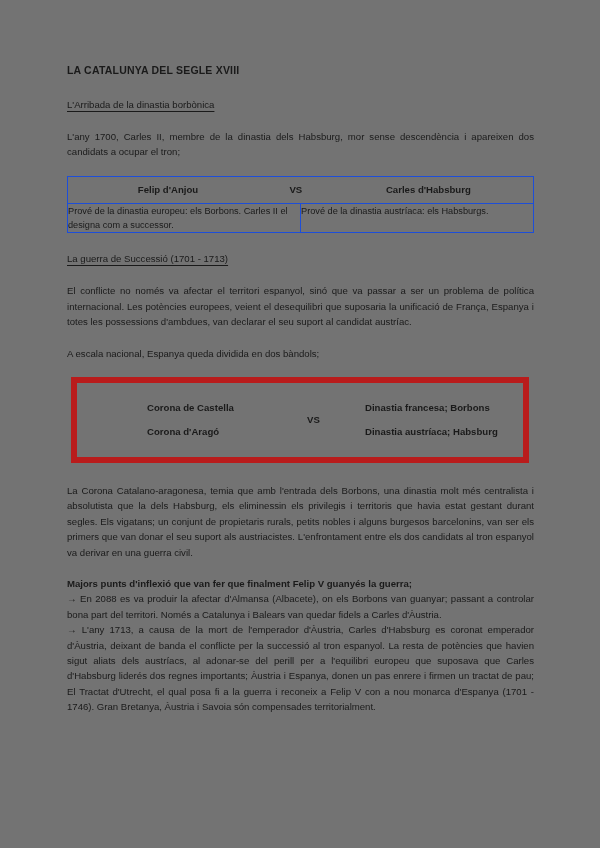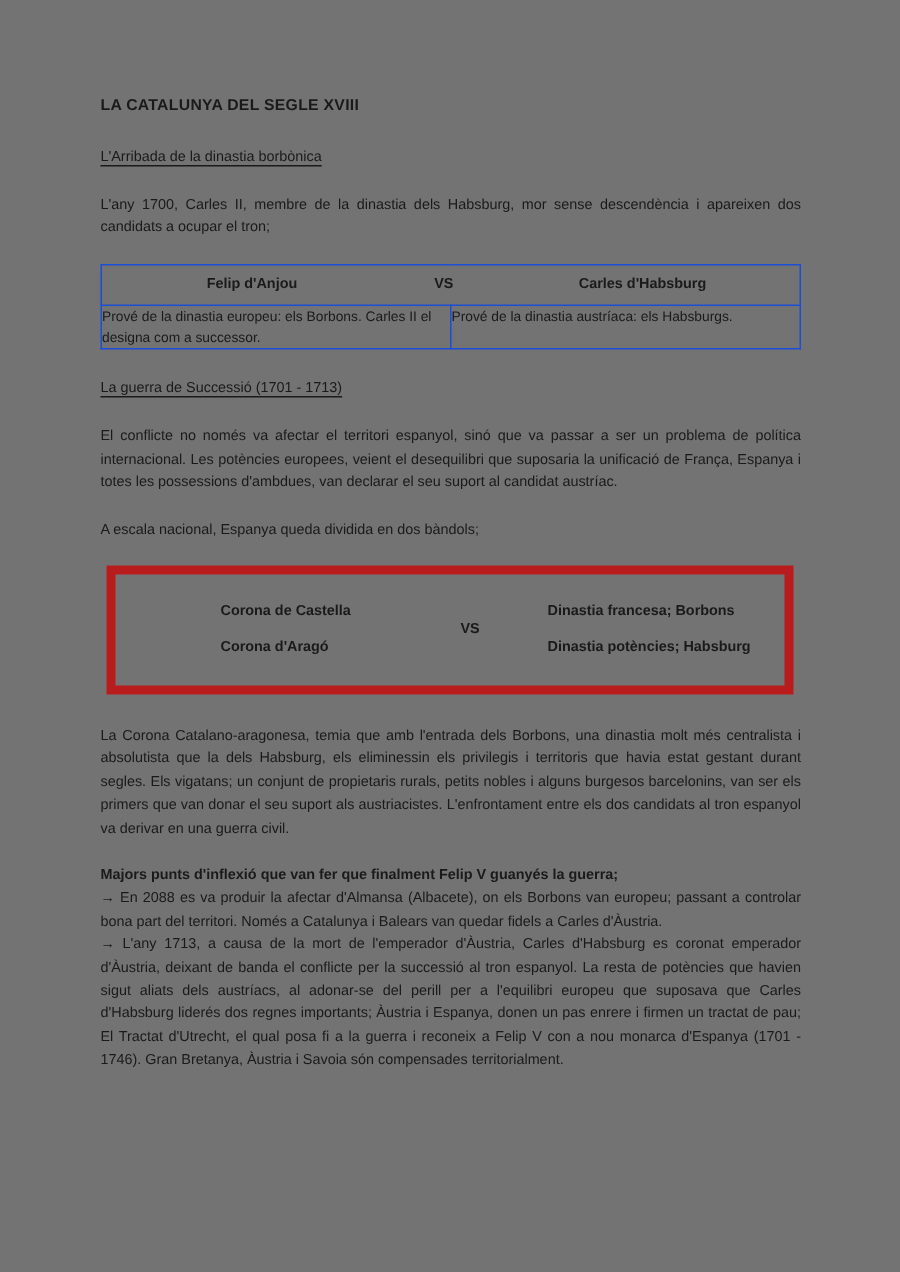--- a/index.html
+++ b/index.html
@@ -160,25 +160,25 @@
 
   <div class="table-two">
     <div class="t2-grid">
       <div></div>
       <div class="t2-corona">Corona de Castella</div>
       <div class="t2-vs">VS</div>
       <div class="t2-dinastia">Dinastia francesa; Borbons</div>
 
       <div></div>
       <div class="t2-corona t2-row2-offset">Corona d'Aragó</div>
-      <div class="t2-dinastia t2-row2-offset">Dinastia potències; Habsburg</div>
+      <div class="t2-dinastia t2-row2-offset">Dinastia austríaca; Habsburg</div>
     </div>
   </div>
 
   <p class="body-text">La Corona Catalano-aragonesa, temia que amb l'entrada dels Borbons, una dinastia molt més centralista i absolutista que la dels Habsburg, els eliminessin els privilegis i territoris que havia estat gestant durant segles. Els vigatans; un conjunt de propietaris rurals, petits nobles i alguns burgesos barcelonins, van ser els primers que van donar el seu suport als austriacistes. L'enfrontament entre els dos candidats al tron espanyol va derivar en una guerra civil.</p>
 
   <p class="block-heading">Majors punts d'inflexió que van fer que finalment Felip V guanyés la guerra;</p>
 
-  <p class="arrow-para"><span>→</span><span> En 2088 es va produir la </span><span class="bold">afectar d'Almansa</span><span> (Albacete), on els Borbons van europeu; passant a controlar bona part del territori. Només a Catalunya i Balears van quedar fidels a Carles d'Àustria.</span></p>
+  <p class="arrow-para"><span>→</span><span> En 2088 es va produir la </span><span class="bold">afectar d'Almansa</span><span> (Albacete), on els Borbons van guanyar; passant a controlar bona part del territori. Només a Catalunya i Balears van quedar fidels a Carles d'Àustria.</span></p>
 
   <p class="arrow-para"><span>→</span><span> L'any 1713, a causa de la mort de l'emperador d'Àustria, Carles d'Habsburg es coronat emperador d'Àustria, deixant de banda el conflicte per la successió al tron espanyol. La resta de potències que havien sigut aliats dels austríacs, al adonar-se del perill per a l'equilibri europeu que suposava que Carles d'Habsburg liderés dos regnes importants; Àustria i Espanya, donen un pas enrere i firmen un tractat de pau; </span><span class="bold">El Tractat d'Utrecht</span><span>, el qual posa fi a la guerra i reconeix a Felip V con a nou monarca d'Espanya (1701 - 1746). Gran Bretanya, Àustria i Savoia són compensades territorialment.</span></p>
 
 </div>
 
 </body></html>

